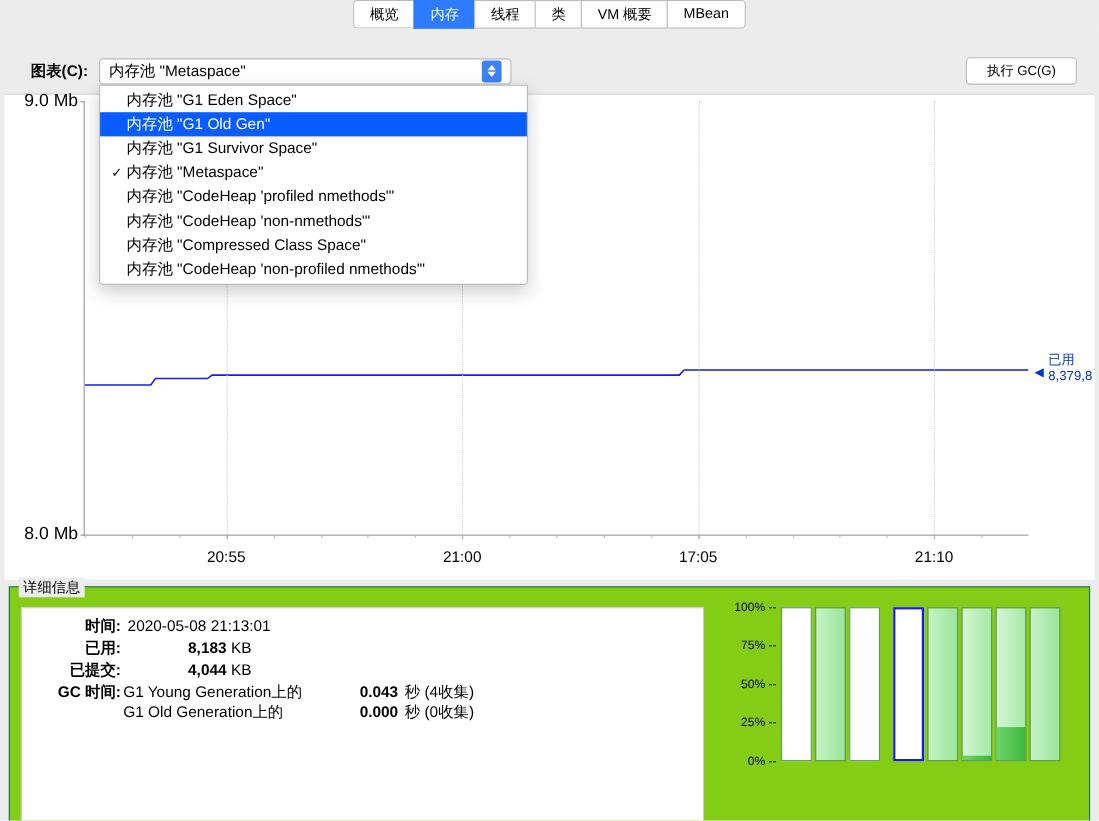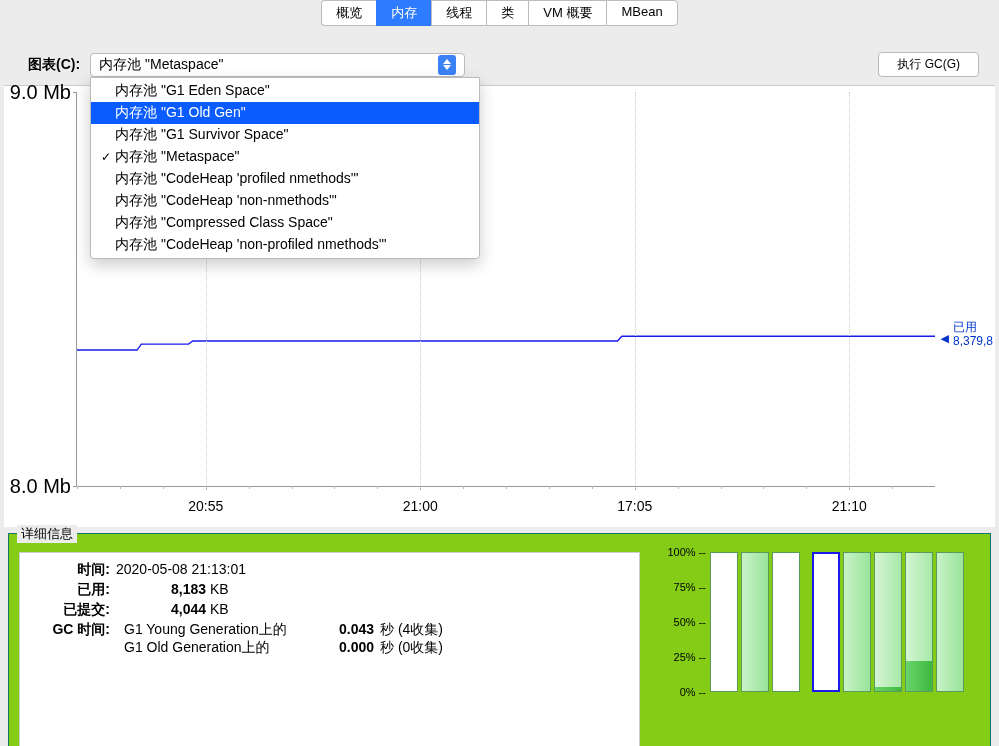--- a/index.html
+++ b/index.html
@@ -114,21 +114,21 @@
   position: absolute;
   top: 0;
   bottom: 0;
   width: 0;
   border-left: 1px dotted #ccc;
 }
 .y-label {
   position: absolute;
   right: 100%;
   margin-right: 6px;
-  font-size: 20px;
+  font-size: 16px;
   transform: translateY(-50%);
   white-space: nowrap;
   margin-left: 36px;
 }
 .y-tick {
   position: absolute;
   left: -4px;
   width: 4px;
   height: 1px;
   background: #999;
@@ -198,21 +198,21 @@
   border: 1px solid #ccc;
   flex: 1;
   padding: 8px 12px;
   font-size: 14px;
 }
 .detail-row { display: flex; margin-bottom: 2px; }
 .detail-label { width: 78px; text-align: right; font-weight: bold; }
 .detail-value { margin-left: 6px; }
 .detail-value .num { display: inline-block; width: 90px; text-align: right; font-weight: bold; }
 .detail-value .unit { margin-left: 4px; }
-.gc-lines { margin-left: 14px; }
+.gc-lines { margin-left: 2px; }
 .gc-line { display: flex; }
 .gc-name { width: 190px; }
 .gc-time { width: 60px; text-align: right; font-weight: bold; }
 .gc-suffix { margin-left: 6px; }
 .details-right {
   width: 320px;
   margin-left: 20px;
   position: relative;
 }
 .bars-area {

